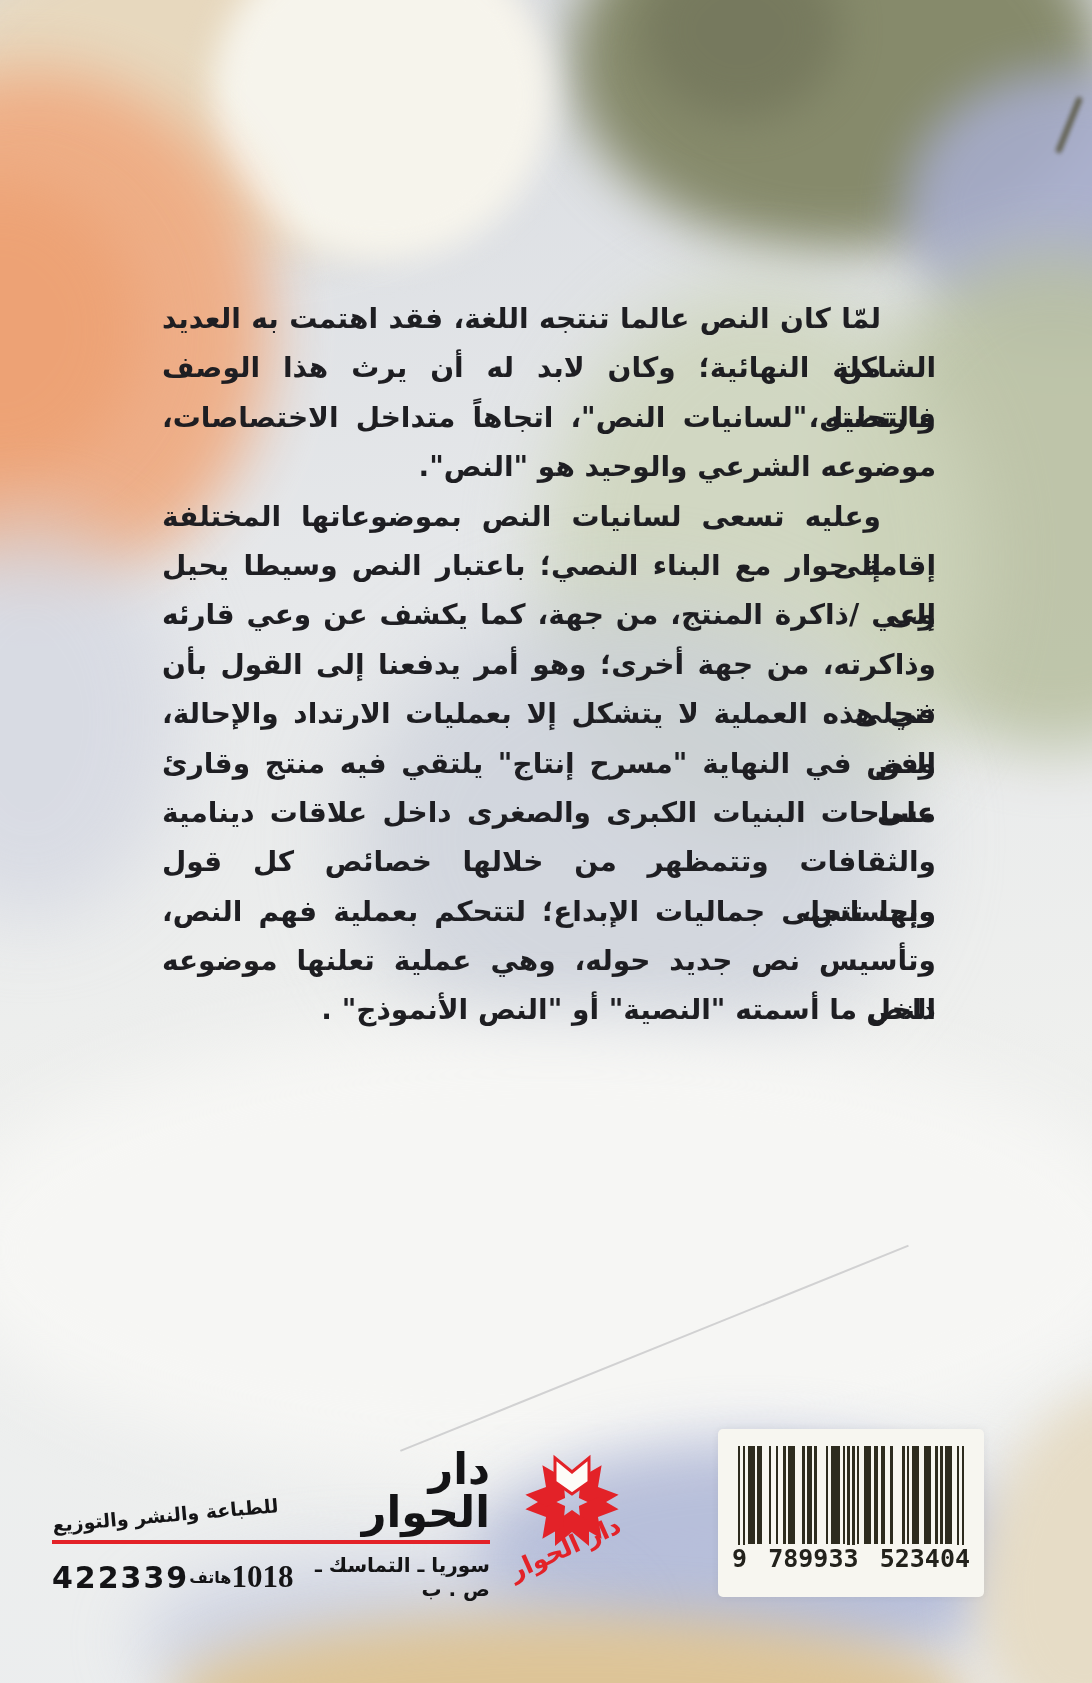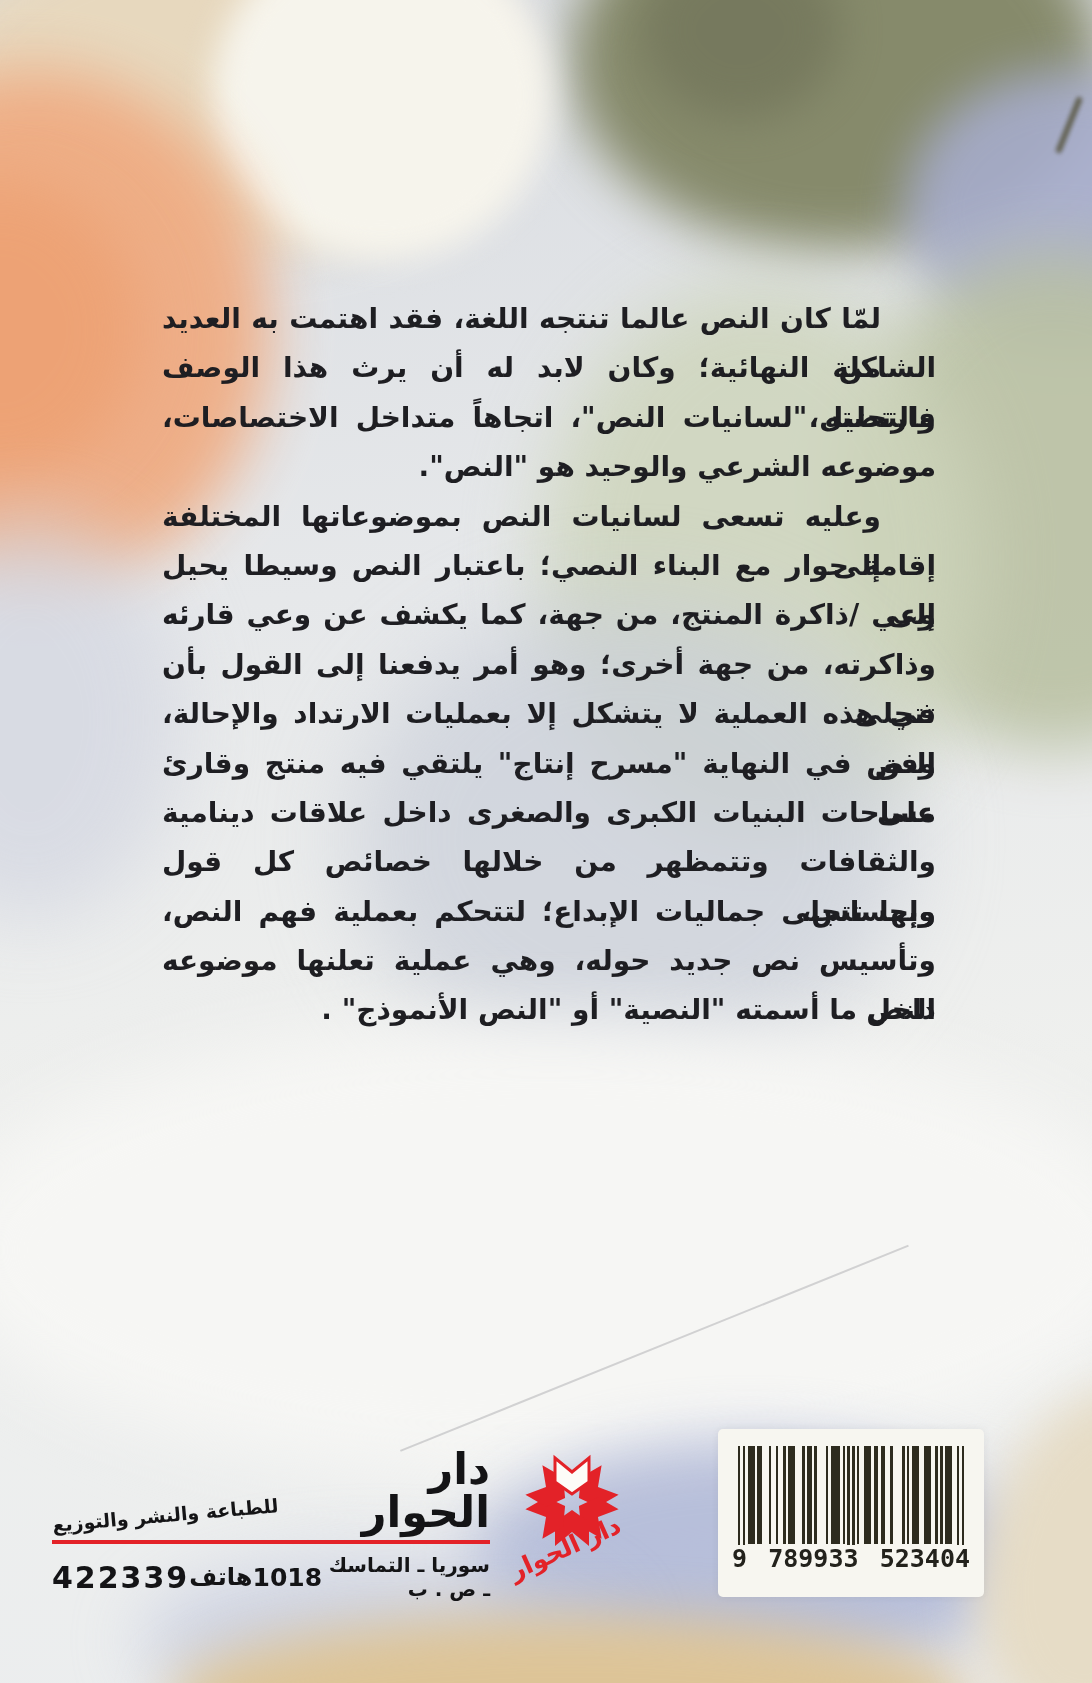--- a/index.html
+++ b/index.html
@@ -23,22 +23,22 @@
   .blurb .line.indent{padding-right:55px;}
   .blurb .line.last{text-align:right;text-align-last:right;}
   
   .publisher{position:absolute;left:52px;top:1448px;width:438px;direction:rtl;color:#141416;}
   .pub-row1{display:flex;align-items:flex-end;gap:22px;}
   .pub-name{font-size:43px;font-weight:900;letter-spacing:1px;line-height:1;}
   .pub-tagline{font-size:19px;font-weight:700;transform:rotate(-5deg);margin-bottom:8px;white-space:nowrap;}
   .red-rule{height:4px;background:#e32228;margin-top:6px;}
   .pub-row2{display:flex;align-items:center;justify-content:space-between;margin-top:9px;font-weight:700;}
   .addr{font-size:20px;}
-  .pobox{font-size:25px;font-weight:900;}
-  .tel-label{font-size:24px;}
+  .pobox{font-size:31px;font-weight:900;font-family:Liberation Serif, serif;}
+  .tel-label{font-size:16px;}
   .tel{font-size:30px;font-weight:900;letter-spacing:2px;text-align:right;}
   
   .logo{position:absolute;left:500px;top:1452px;width:142px;height:150px;}
   
   .barcode-box{
     position:absolute;left:718px;top:1429px;width:266px;height:168px;
     background:#f7f6f0;border-radius:5px;box-sizing:border-box;
     display:flex;flex-direction:column;align-items:center;padding-top:17px;
     box-shadow:0 0 8px rgba(0,0,0,.06);
   }

